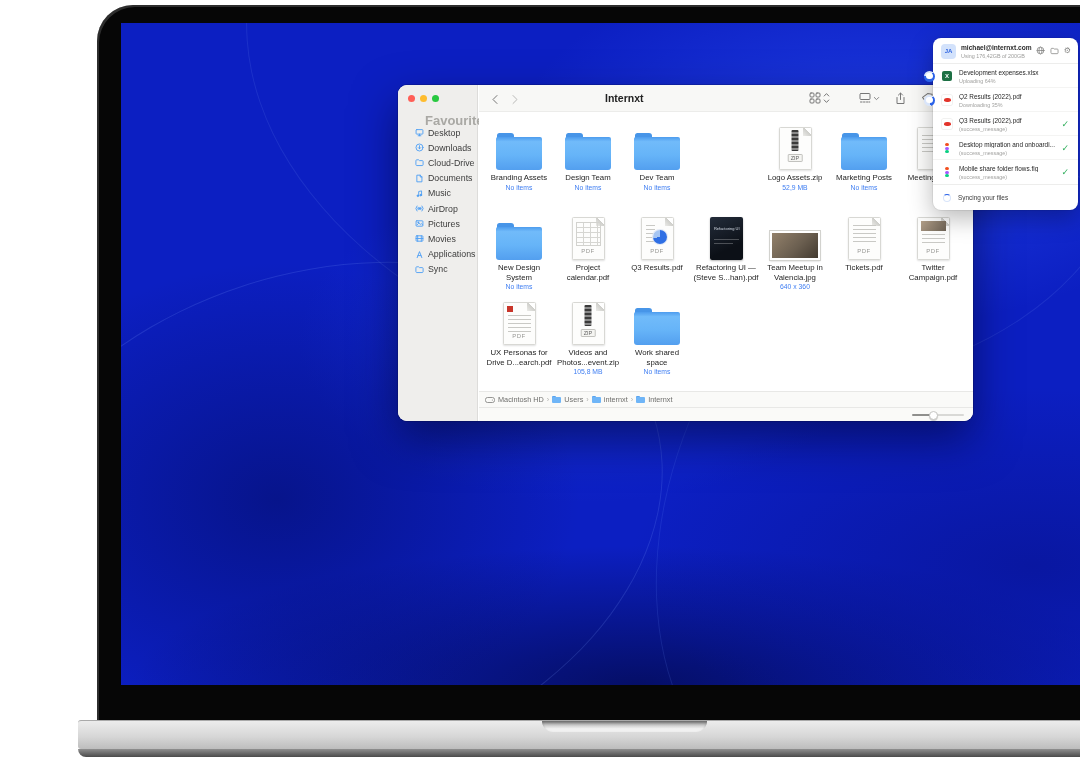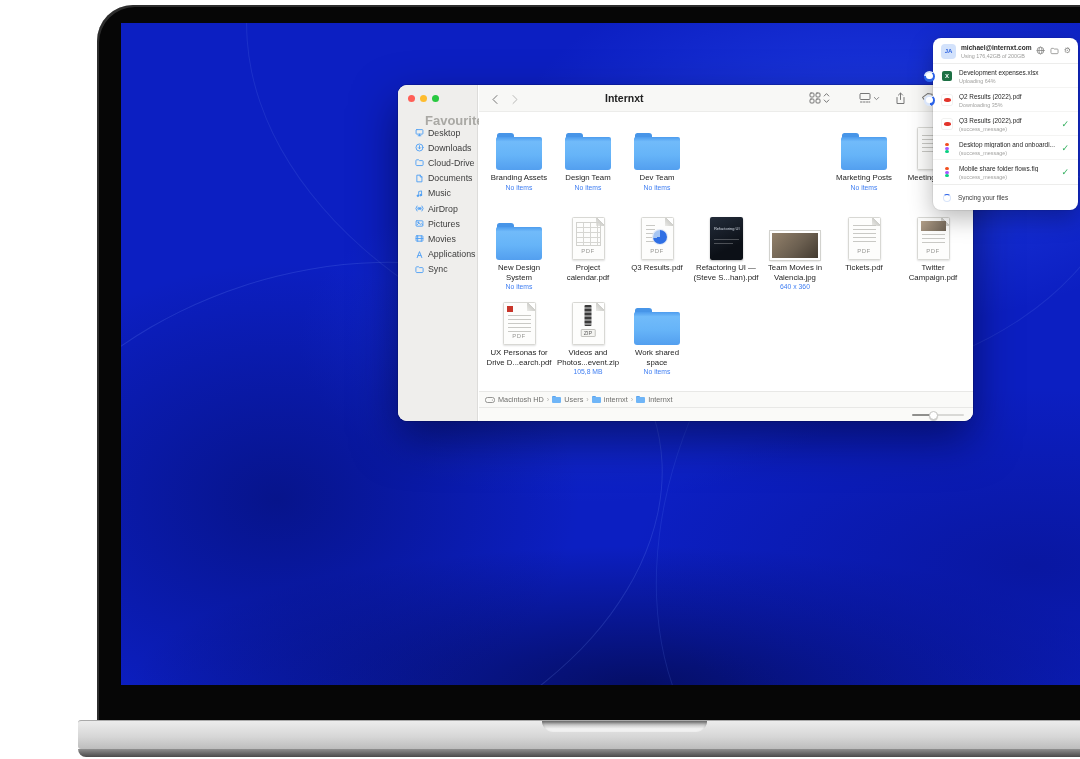--- a/index.html
+++ b/index.html
@@ -330,20 +330,31 @@
           <div class="name">Design Team</div>
           <div class="sub">No items</div>
         </div>
         <div class="cell" style="left:144px;top:11px">
           <div class="icon-wrap">
               <div class="i-folder"></div>
             </div>
           <div class="name">Dev Team</div>
           <div class="sub">No items</div>
         </div>
+        <div class="cell" style="left:282px;top:11px">
+          <div class="icon-wrap">
+              <div class="i-page">
+                <div class="dogear"></div>
+                <div class="zipper"></div>
+                <div class="zip-label">ZIP</div>
+              </div>
+            </div>
+          <div class="name">Logo Assets.zip</div>
+          <div class="sub">52,9 MB</div>
+        </div>
         <div class="cell" style="left:351px;top:11px">
           <div class="icon-wrap">
               <div class="i-folder"></div>
             </div>
           <div class="name">Marketing Posts</div>
           <div class="sub">No items</div>
         </div>
         <div class="cell" style="left:420px;top:11px">
           <div class="icon-wrap">
               <div class="i-page">
@@ -393,21 +404,21 @@
                 <div class="bk-line" style="top:26px;right:10px"></div>
               </div>
             </div>
           <div class="name">Refactoring UI — (Steve S...han).pdf</div>
           <div class="sub"></div>
         </div>
         <div class="cell" style="left:282px;top:101px">
           <div class="icon-wrap">
               <div class="i-photo"></div>
             </div>
-          <div class="name">Team Movies in Valencia.jpg</div>
+          <div class="name">Team Meetup in Valencia.jpg</div>
           <div class="sub">640 x 360</div>
         </div>
         <div class="cell" style="left:420px;top:101px">
           <div class="icon-wrap">
               <div class="i-page">
                 <div class="dogear"></div>
                 <div class="thumb"></div>
                 <div class="pg-lines" style="top:16px;height:12px"></div>
                 <div class="pdf-badge">PDF</div>
               </div>

